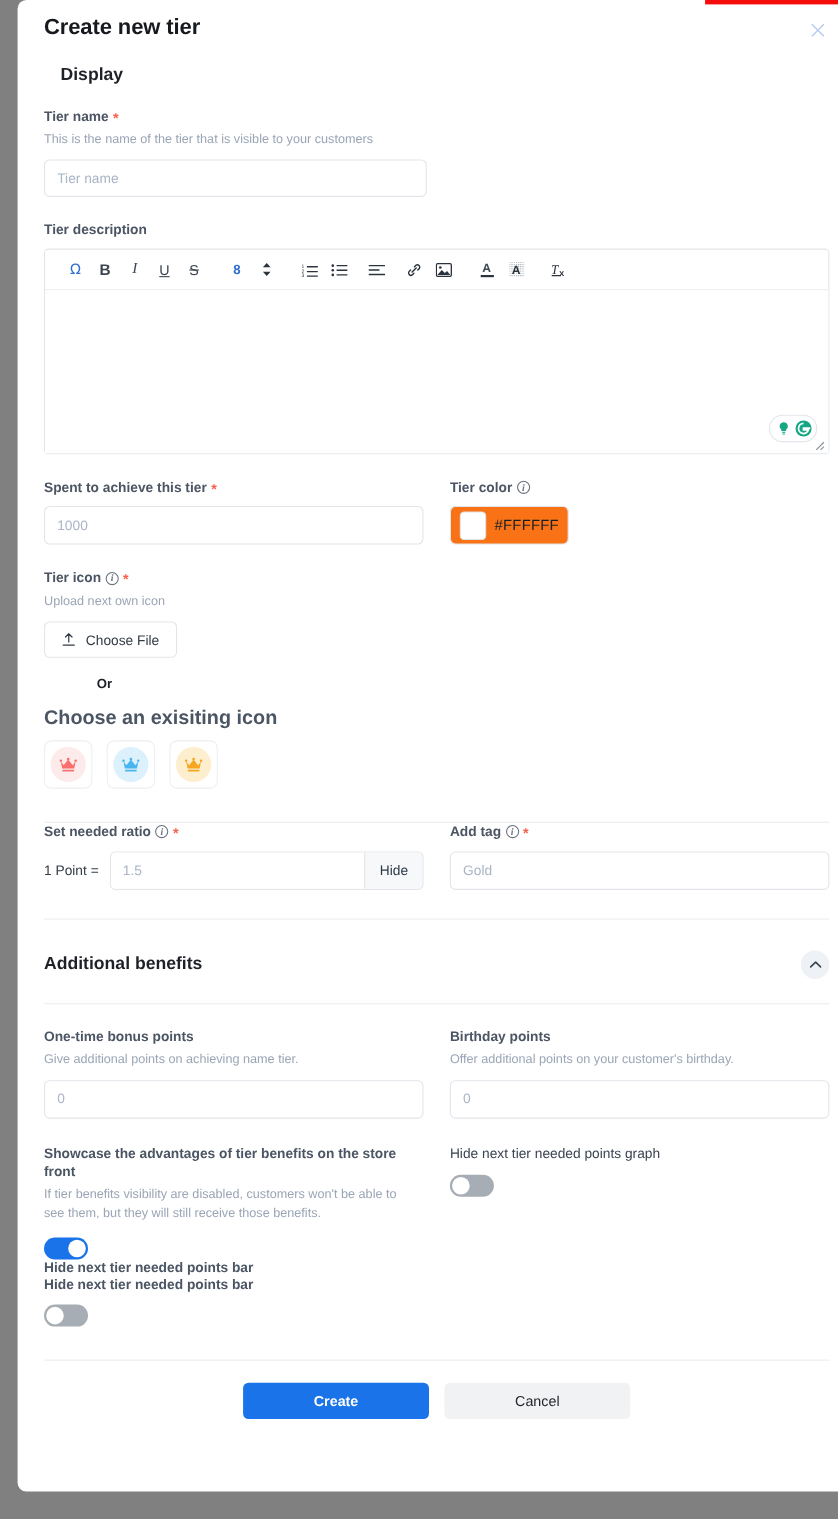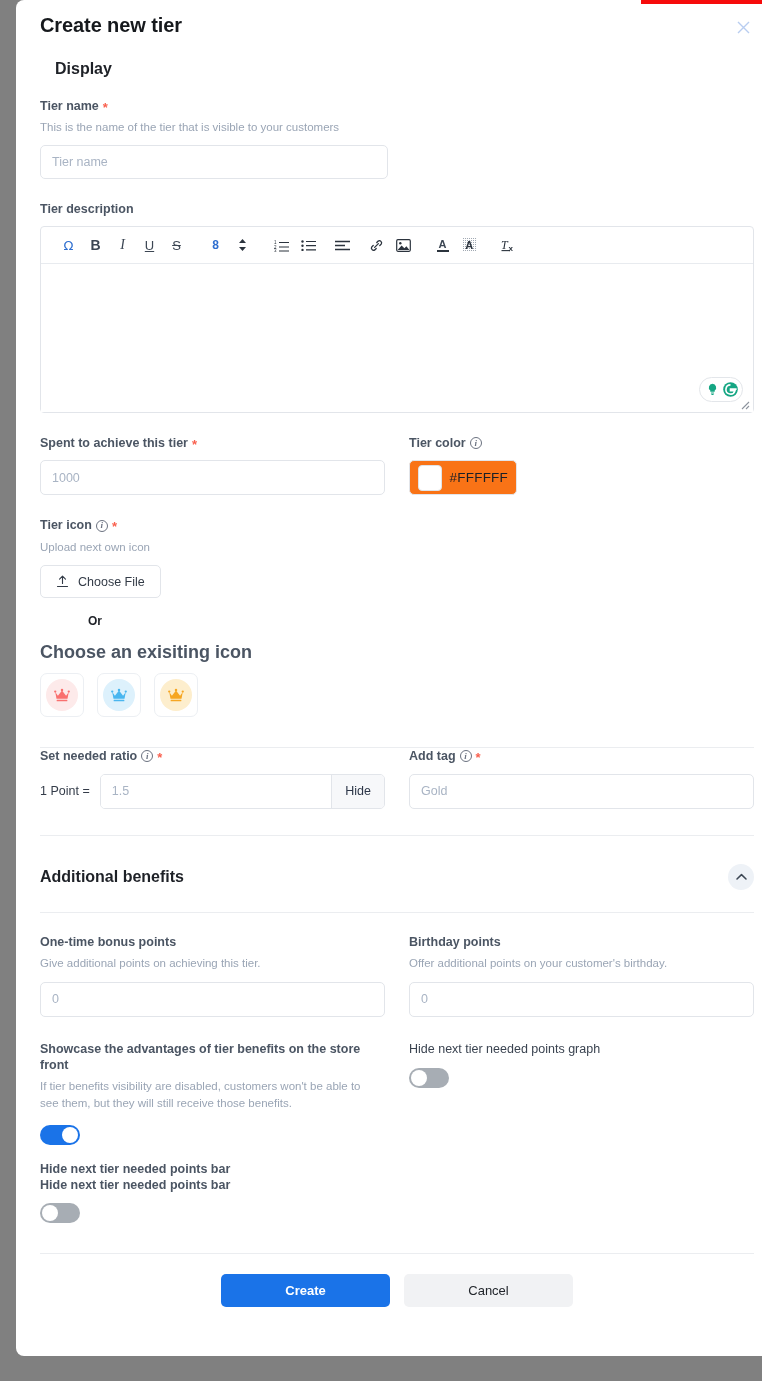--- a/index.html
+++ b/index.html
@@ -508,21 +508,21 @@
           <path d="M1 6 L5.5 1.6 L10 6" stroke="#3c4653" stroke-width="1.5" fill="none" stroke-linecap="round" stroke-linejoin="round"></path>
         </svg>
       </div>
     </div>
 
     <div class="divider2"></div>
 
     <div class="row2">
       <div class="col">
         <div class="label-bold">One-time bonus points</div>
-        <div class="field-help">Give additional points on achieving this tier.</div>
+        <div class="field-help">Give additional points on achieving name tier.</div>
         <div style="margin-top:10px;">
           <input class="input" style="height: 35px;" placeholder="0">
         </div>
       </div>
       <div class="col">
         <div class="label-bold">Birthday points</div>
         <div class="field-help">Offer additional points on your customer's birthday.</div>
         <div style="margin-top:10px;">
           <input class="input" style="height: 35px;" placeholder="0">
         </div>
@@ -538,21 +538,21 @@
         </div>
       </div>
       <div class="col">
         <div class="label-bold" style="font-weight:normal;color:#3a4350;">Hide next tier needed points graph</div>
         <div class="toggle off" style="margin-top:10px;">
           <span class="knob"></span>
         </div>
       </div>
     </div>
 
-    <div style="margin-top:17px;">
+    <div style="">
       <div class="label-bold">Hide next tier needed points bar</div>
       <div class="label-bold">Hide next tier needed points bar</div>
       <div class="toggle off" style="margin-top:9px;">
         <span class="knob"></span>
       </div>
     </div>
 
     <div class="footer-divider"></div>
 
     <div class="footer">

